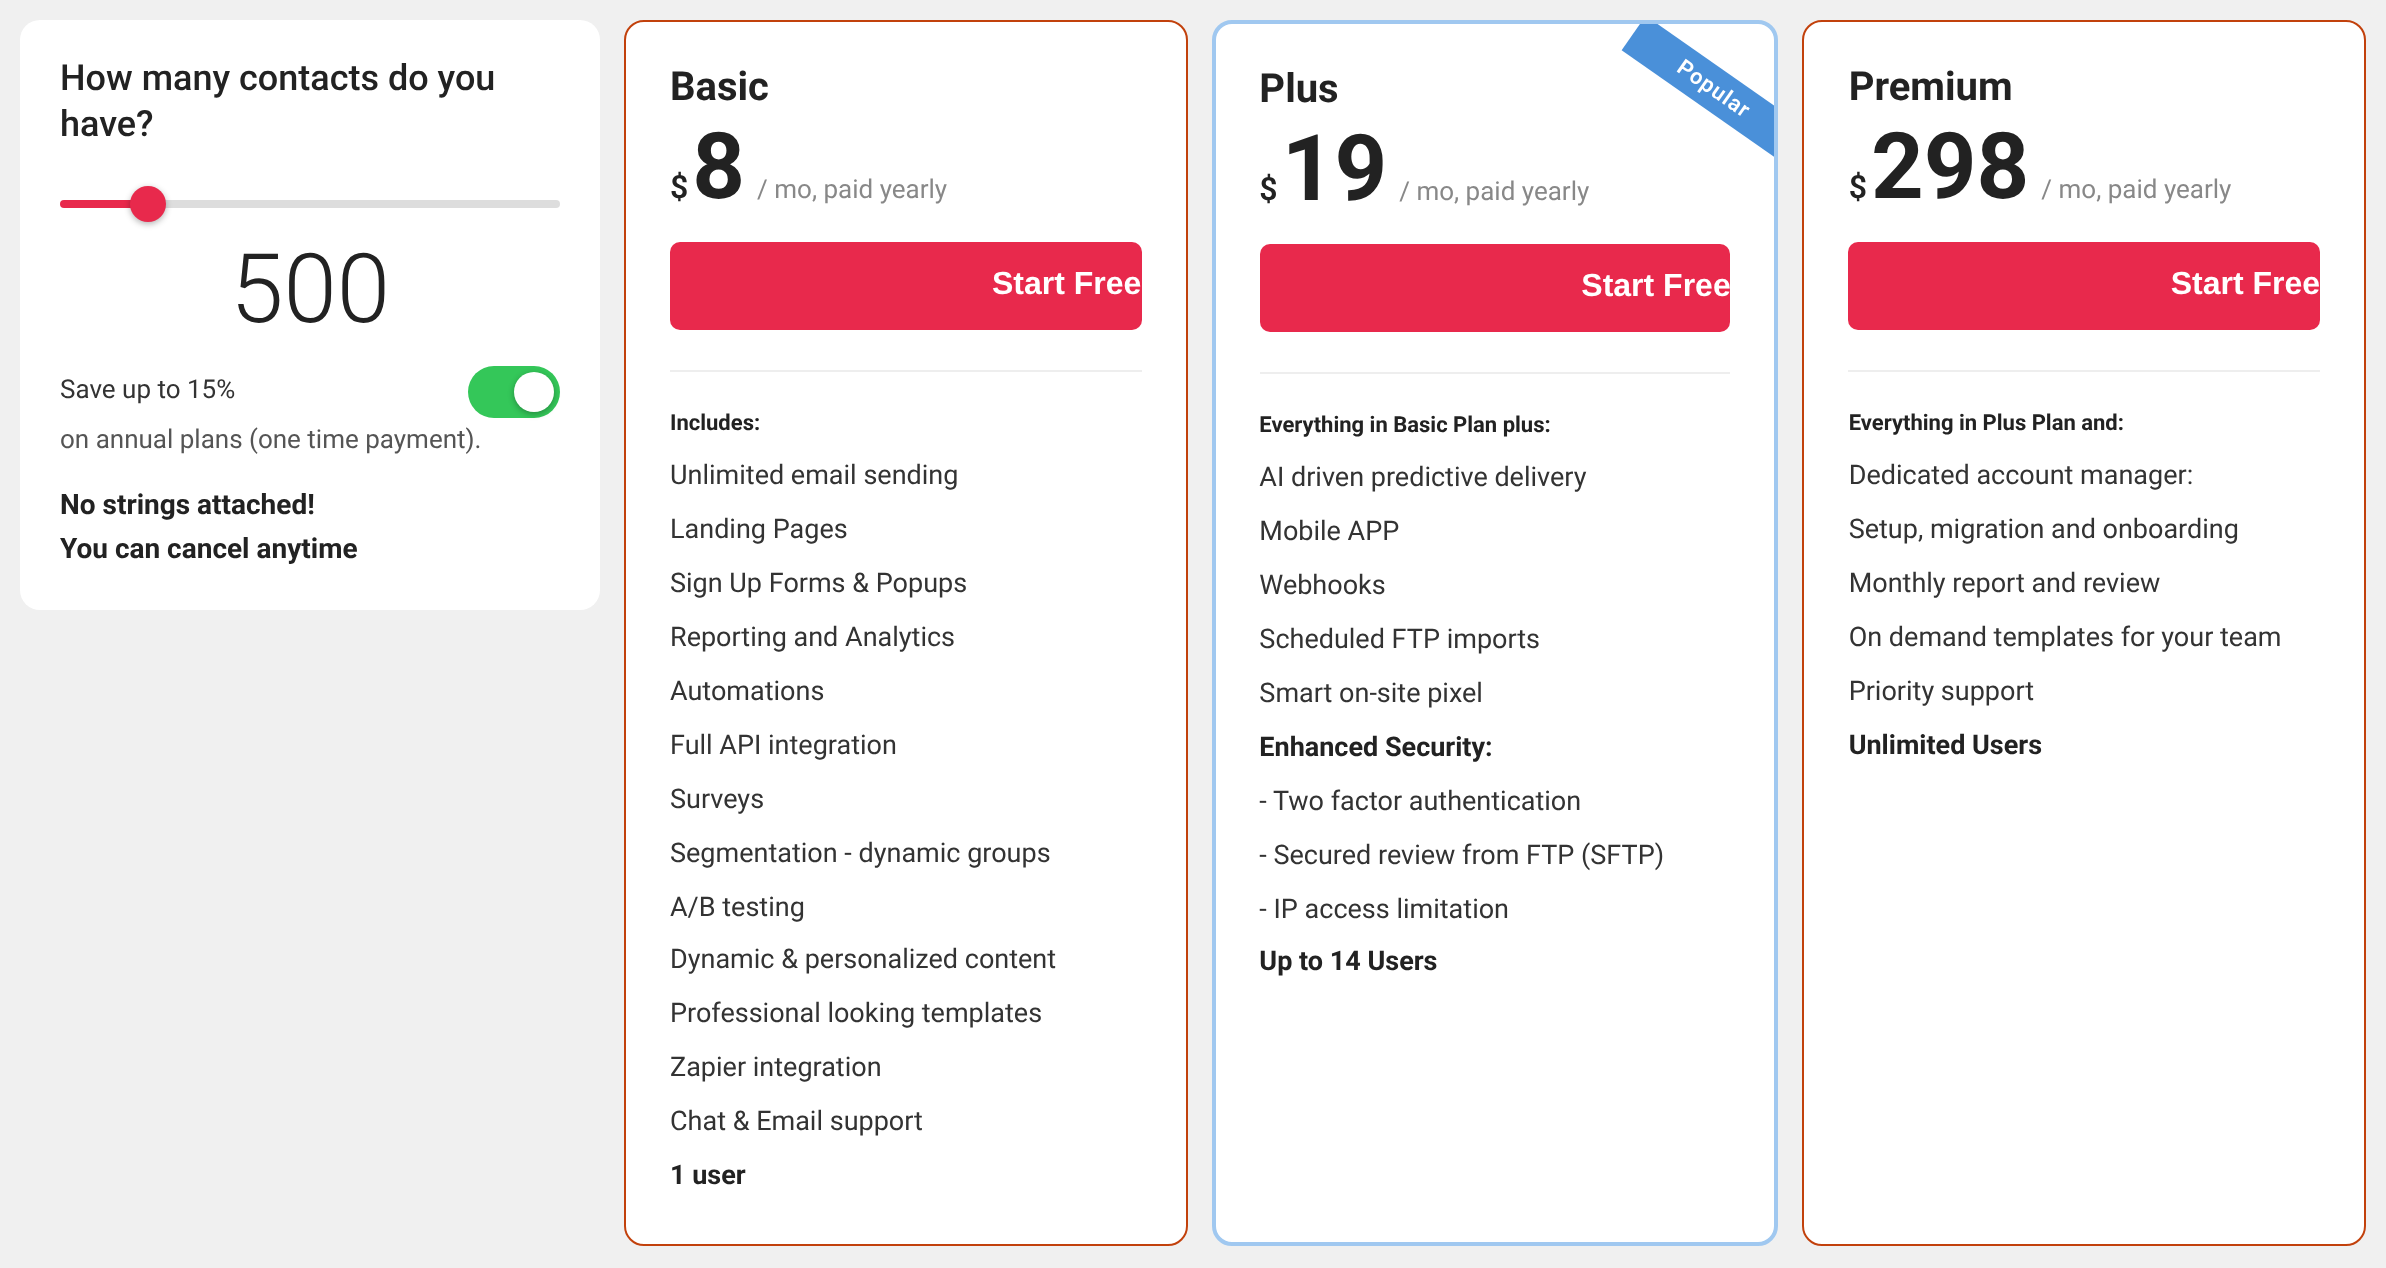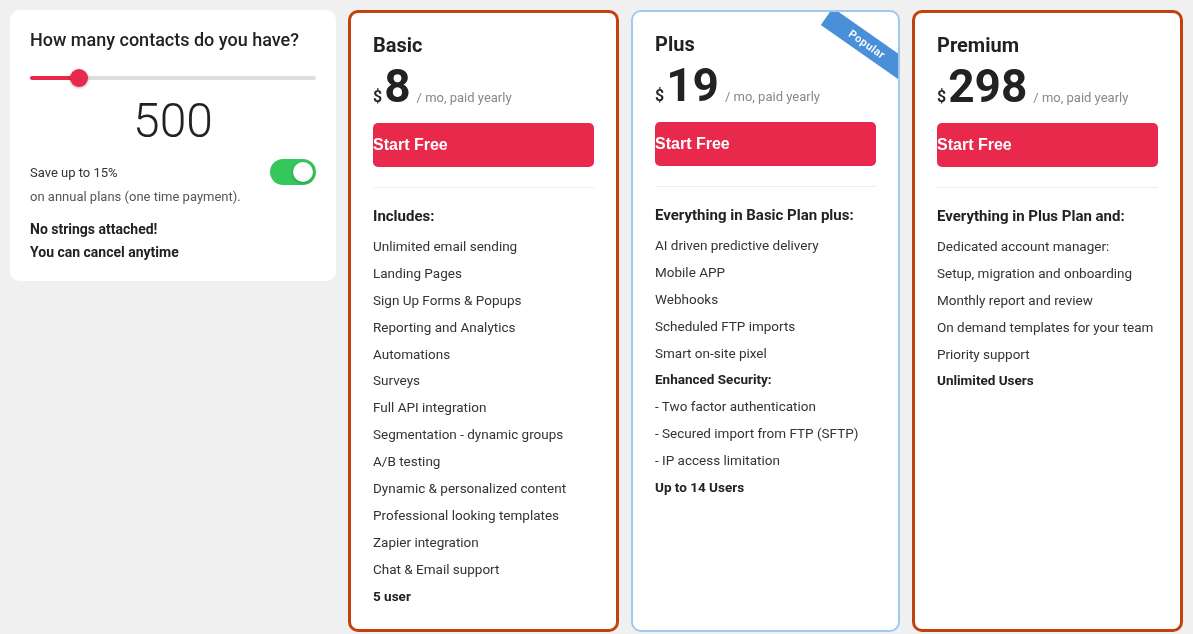--- a/index.html
+++ b/index.html
@@ -17,21 +17,21 @@
       gap: 12px;
       width: 1193px;
       max-width: 100%;
       align-items: flex-start;
     }
     
     .left-panel {
       background: #fff;
       border-radius: 10px;
       padding: 18px 20px;
-      width: 326px;
+      width: 290px;
       min-width: 260px;
       flex-shrink: 0;
     }
     .left-panel .question {
       font-size: 18px;
       font-weight: 500;
       color: #222;
       margin-bottom: 14px;
       line-height: 1.3;
     }
@@ -112,21 +112,21 @@
       line-height: 1.6;
     }
 
     
     .pricing-card {
       background: #fff;
       border-radius: 10px;
       padding: 20px 22px;
       flex: 1;
       min-width: 220px;
-      border: 3px solid #c2410c;
+      border: 1px solid #c2410c;
       position: relative;
       overflow: hidden;
     }
     .pricing-card.featured {
       border: 2px solid #a0c8f0;
     }
     .popular-badge {
       position: absolute;
       top: 12px;
       right: -22px;
@@ -176,21 +176,21 @@
       width: 100%;
       background: #e8294c;
       color: #fff;
       border: none;
       border-radius: 5px;
       padding: 13px 0;
       font-size: 16px;
       font-weight: 600;
       cursor: pointer;
       margin-bottom: 20px;
-      text-align: left;
+      text-align: right;
     }
     .divider {
       border: none;
       border-top: 1px solid #eee;
       margin-bottom: 14px;
     }
     .features-list {
       list-style: none;
     }
     .features-list li {
@@ -198,21 +198,21 @@
       color: #333;
       padding: 4px 0;
       line-height: 1.4;
     }
     .features-list li.bold {
       font-weight: 700;
       color: #222;
     }
     .features-list li.heading {
       font-weight: 700;
-      font-size: 15px;
+      font-size: 11px;
       color: #222;
       margin-bottom: 2px;
     }
   </style>
 </head>
 <body>
 
 <div class="page-wrapper">
 
   <div class="left-panel">
@@ -246,29 +246,29 @@
       </div>
       <button class="start-free-btn">Start Free</button>
       <hr class="divider">
       <ul class="features-list">
         <li class="heading">Includes:</li>
         <li class="">Unlimited email sending</li>
           <li class="">Landing Pages</li>
           <li class="">Sign Up Forms &amp; Popups</li>
           <li class="">Reporting and Analytics</li>
           <li class="">Automations</li>
+          <li class="">Full API integration</li>
           <li class="">Surveys</li>
-          <li class="">Full API integration</li>
           <li class="">Segmentation - dynamic groups</li>
           <li class="">A/B testing</li>
           <li class="">Dynamic &amp; personalized content</li>
           <li class="">Professional looking templates</li>
           <li class="">Zapier integration</li>
           <li class="">Chat &amp; Email support</li>
-          <li class="bold">5 user</li>
+          <li class="bold">1 user</li>
       </ul>
     </div>
       <div class="pricing-card featured">
       <div class="popular-badge">Popular</div>
       <div class="plan-name">Plus</div>
       <div class="plan-price">
         <span class="price-dollar">$</span>
         <span class="price-amount">19</span>
         <span class="price-period">/ mo, paid yearly</span>
       </div>
@@ -276,21 +276,21 @@
       <hr class="divider">
       <ul class="features-list">
         <li class="heading">Everything in Basic Plan plus:</li>
         <li class="">AI driven predictive delivery</li>
           <li class="">Mobile APP</li>
           <li class="">Webhooks</li>
           <li class="">Scheduled FTP imports</li>
           <li class="">Smart on-site pixel</li>
           <li class="bold">Enhanced Security:</li>
           <li class="">- Two factor authentication</li>
-          <li class="">- Secured import from FTP (SFTP)</li>
+          <li class="">- Secured review from FTP (SFTP)</li>
           <li class="">- IP access limitation</li>
           <li class="bold">Up to 14 Users</li>
       </ul>
     </div>
       <div class="pricing-card">
 
       <div class="plan-name">Premium</div>
       <div class="plan-price">
         <span class="price-dollar">$</span>
         <span class="price-amount">298</span>

